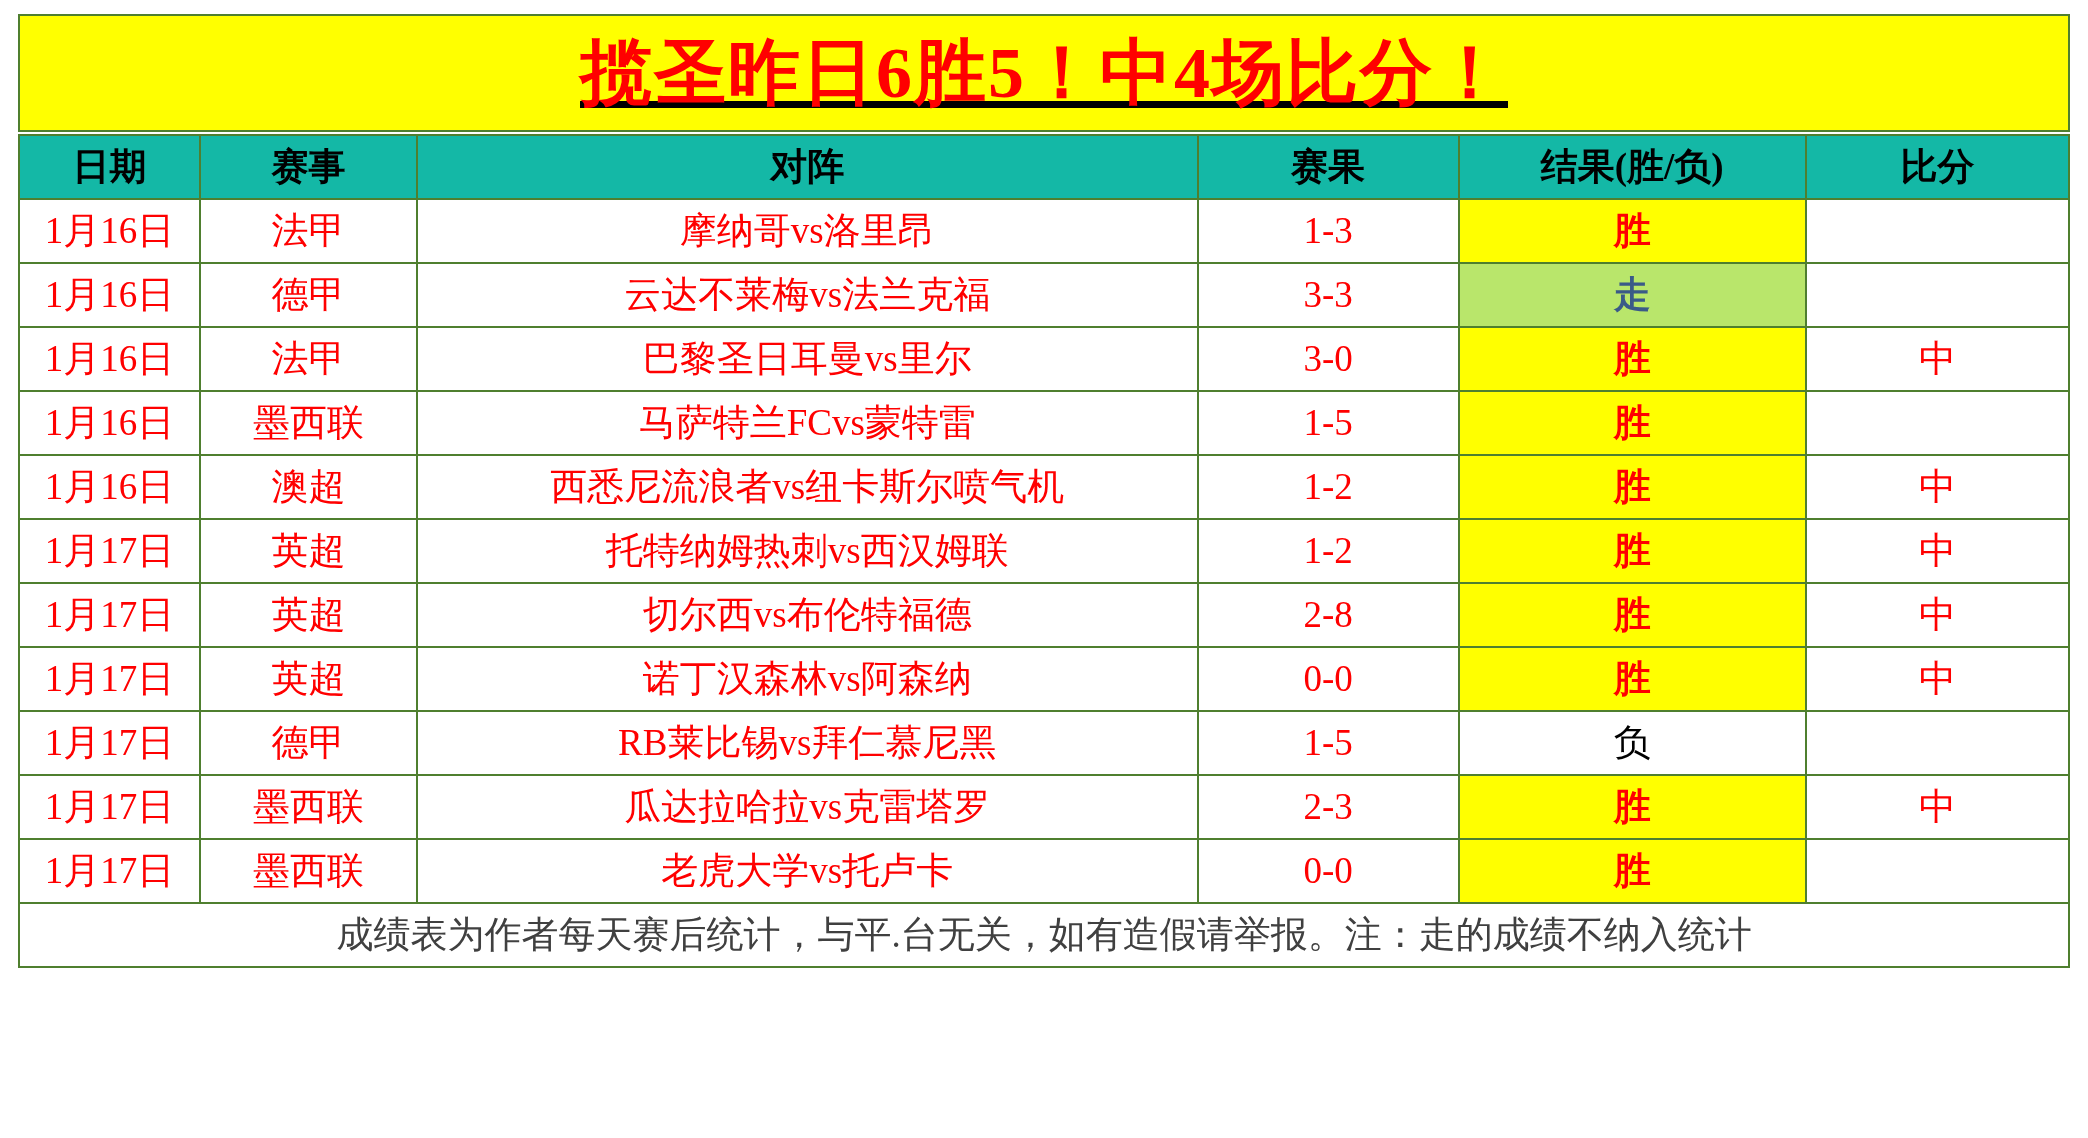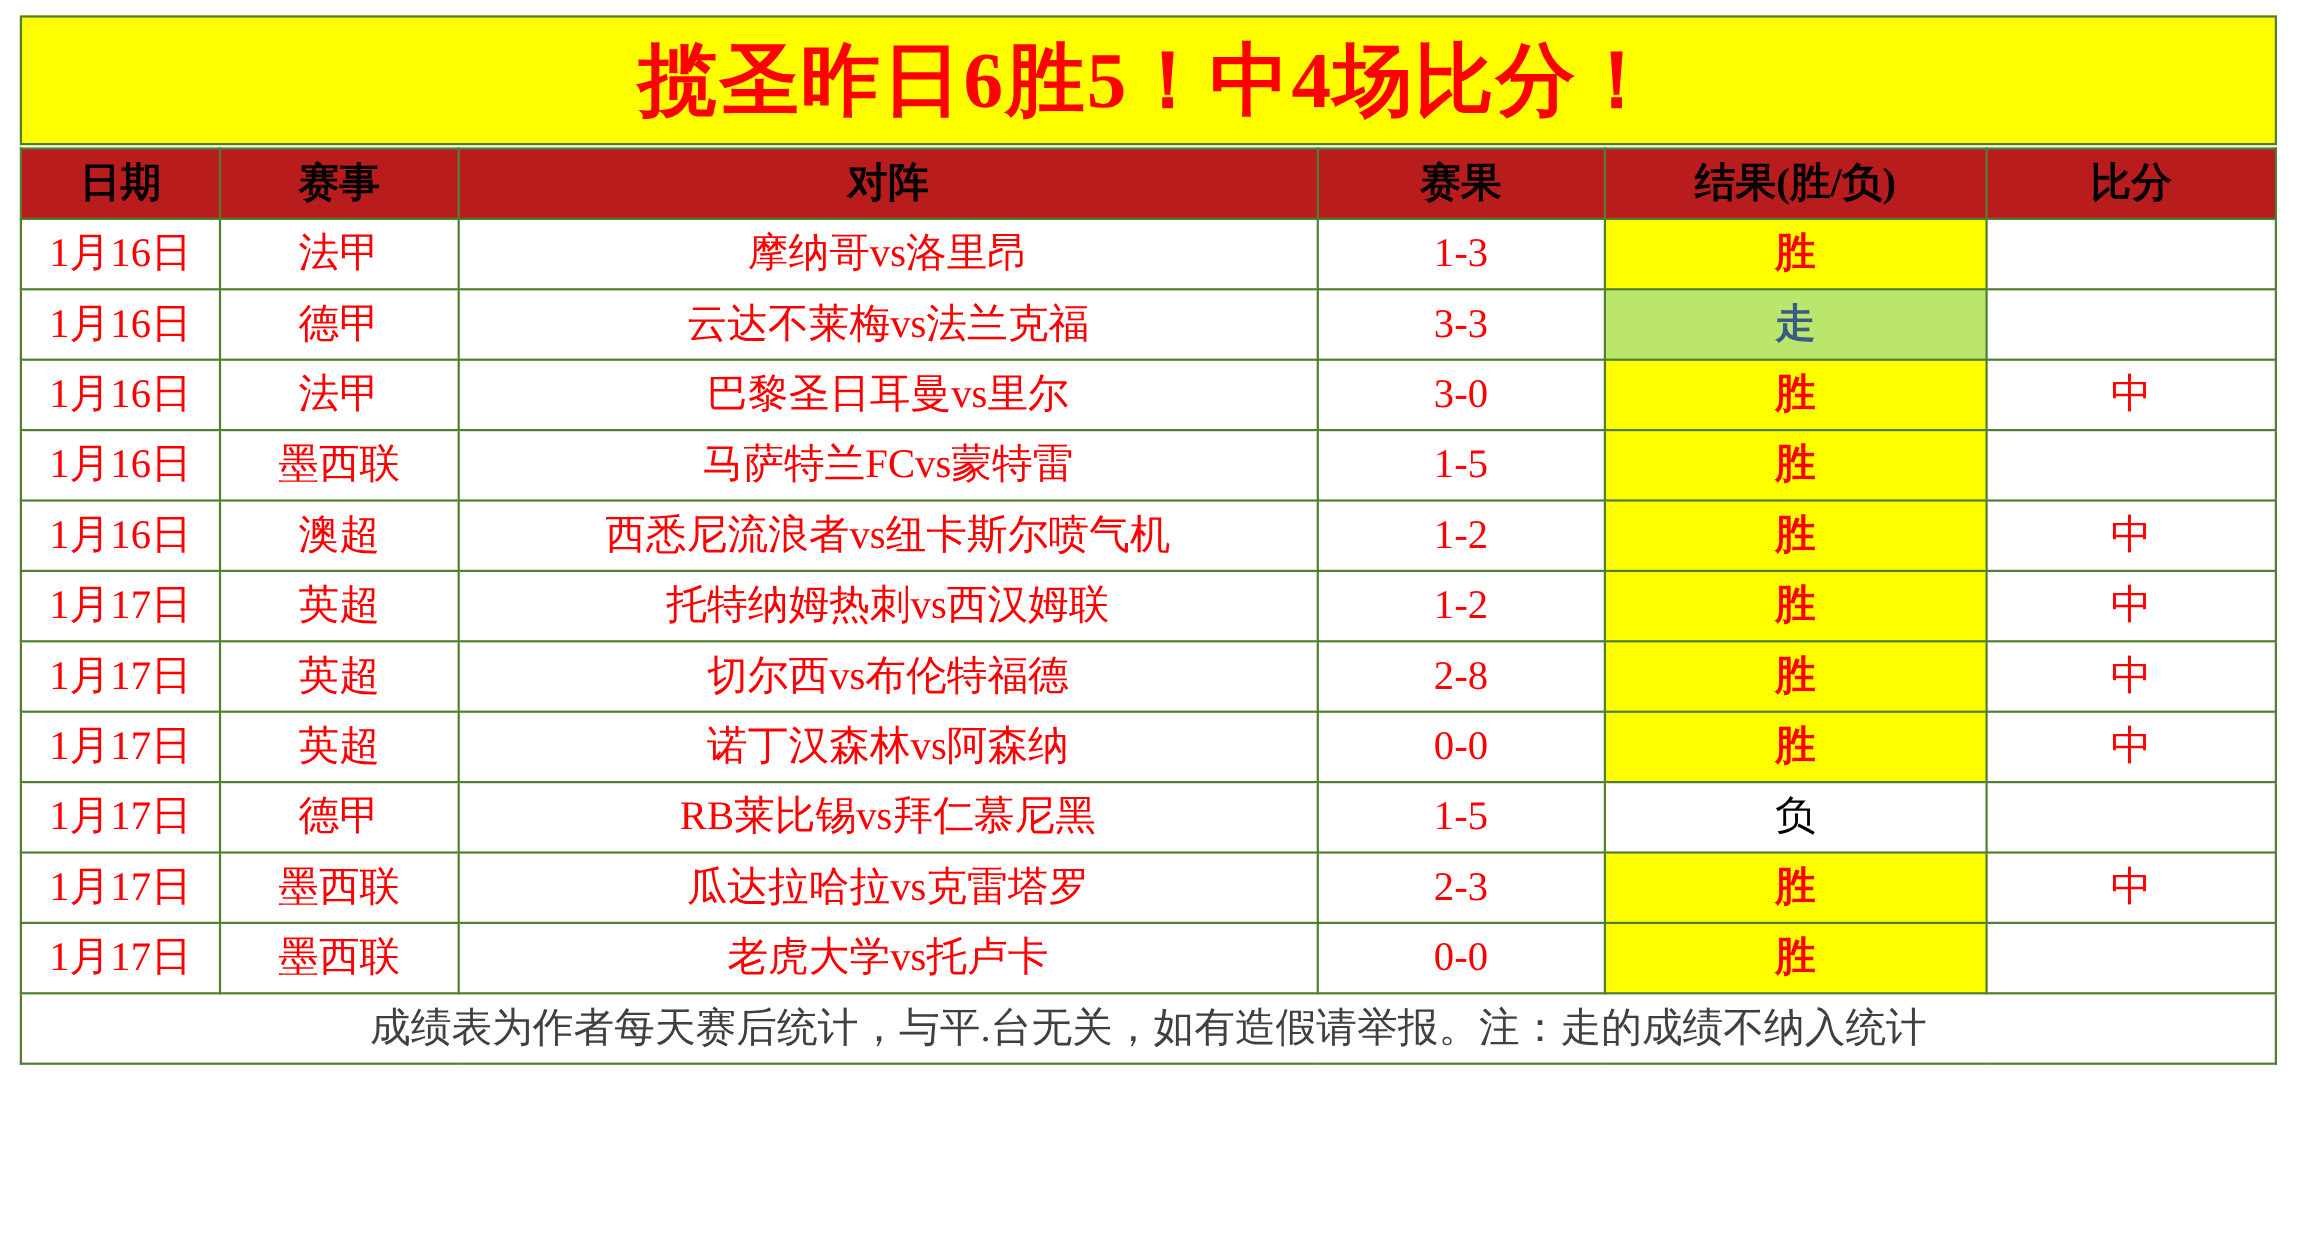--- a/index.html
+++ b/index.html
@@ -22,20 +22,21 @@
   }
   .title-bar {
     box-sizing: border-box;
     width: 100%;
     height: 118px;
     background: #ffff00;
     border: 2px solid #4f7f2f;
     display: flex;
     align-items: center;
     justify-content: center;
+    text-decoration: underline;
   }
   .title-text {
     color: #ff0000;
     font-size: 72px;
     font-weight: bold;
     letter-spacing: 2px;
     line-height: 1;
     white-space: nowrap;
   }
   table.results {
@@ -47,21 +48,21 @@
   table.results th, table.results td {
     border: 2px solid #4f7f2f;
     text-align: center;
     vertical-align: middle;
     padding: 0;
     height: 62px;
     font-size: 37px;
     line-height: 1.1;
   }
   thead th {
-    background: #b91c1c;
+    background: #14b8a6;
     color: #000000;
     font-weight: bold;
     height: 66px;
     font-size: 38px;
   }
   td.date, td.league, td.match {
     color: #ff0000;
     white-space: nowrap;
   }
   td.match {

